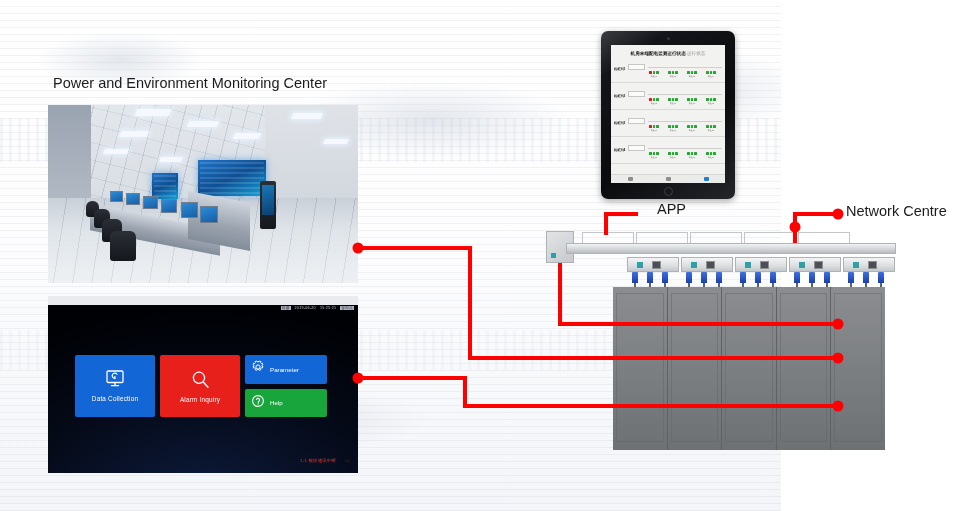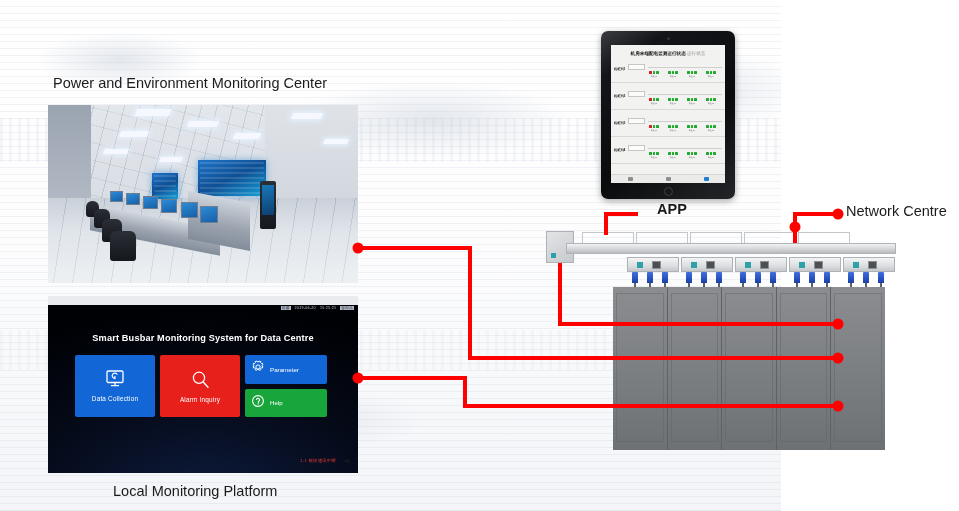--- a/index.html
+++ b/index.html
@@ -37,21 +37,21 @@
   }
 
   
   .label {
     position: absolute;
     color: #1b1b1b;
     font-size: 14.5px;
     white-space: nowrap;
   }
   #title-pem  { left: 53px;  top: 75px; }
-  #label-app  { left: 657px; top: 201px; font-weight: bold; }
+  #label-app  { left: 657px; top: 201px; }
   #label-net  { left: 846px; top: 203px; }
   #label-lmp  { left: 113px; top: 483px; }
 
   
   #photo-ctrl {
     position: absolute; left: 48px; top: 105px;
     width: 310px; height: 178px;
     overflow: hidden;
     background: linear-gradient(175deg,#d8dde4 0%,#c4ccd6 35%,#aeb7c3 100%);
   }
@@ -345,21 +345,20 @@
   <div id="lmp">
     <div id="lmp-topbar"></div>
 
     <div id="lmp-status">
       <span class="blk">日期</span>
       <span>2019-06-20</span>
       <span>15:25:21</span>
       <span class="blk">管理员</span>
     </div>
 
-    <div id="lmp-heading">Smart Busbar Monitoring System for Data Centre</div>
 
     <div id="lmp-tiles">
 
       <div class="tile tile-lg tile-blue">
         <span class="ico">
           <svg width="20" height="18" viewBox="0 0 20 18">
             <rect x="2" y="1" width="16" height="11.5" rx="1.2" fill="none" stroke="#fff" stroke-width="1.3"></rect>
             <path d="M10 12.5 v3 M6.5 15.7 h7" stroke="#fff" stroke-width="1.3" fill="none" stroke-linecap="round"></path>
             <path d="M12 4.3 a2.6 2.6 0 1 0 -2.2 4" fill="none" stroke="#fff" stroke-width="1.2" stroke-linecap="round"></path>
             <path d="M9.9 8.6 v-2.1" stroke="#fff" stroke-width="1.2" stroke-linecap="round"></path>
@@ -405,21 +404,20 @@
       <span id="lmp-foot-txt">1-1 模块通讯中断</span>
       <span>
         <svg width="8" height="8" viewBox="0 0 10 10">
           <path d="M1 4 h2 L5.5 2 v6 L3 6 H1z" fill="#1a1a1a"></path>
           <path d="M7 3.6 a2 2 0 0 1 0 2.8" fill="none" stroke="#1a1a1a" stroke-width=".8"></path>
         </svg>
       </span>
     </div>
   </div>
 
-  <div class="label" id="label-lmp">Local Monitoring Platform</div>
 
   <div id="tablet">
     <div id="tablet-cam"></div>
     <div id="tablet-screen">
       <div id="app-title">
         <span>机房末端配电监测运行状态</span>
         <span class="sub">运行状态</span>
       </div>
       <div id="app-rows">
           <div class="app-row">

